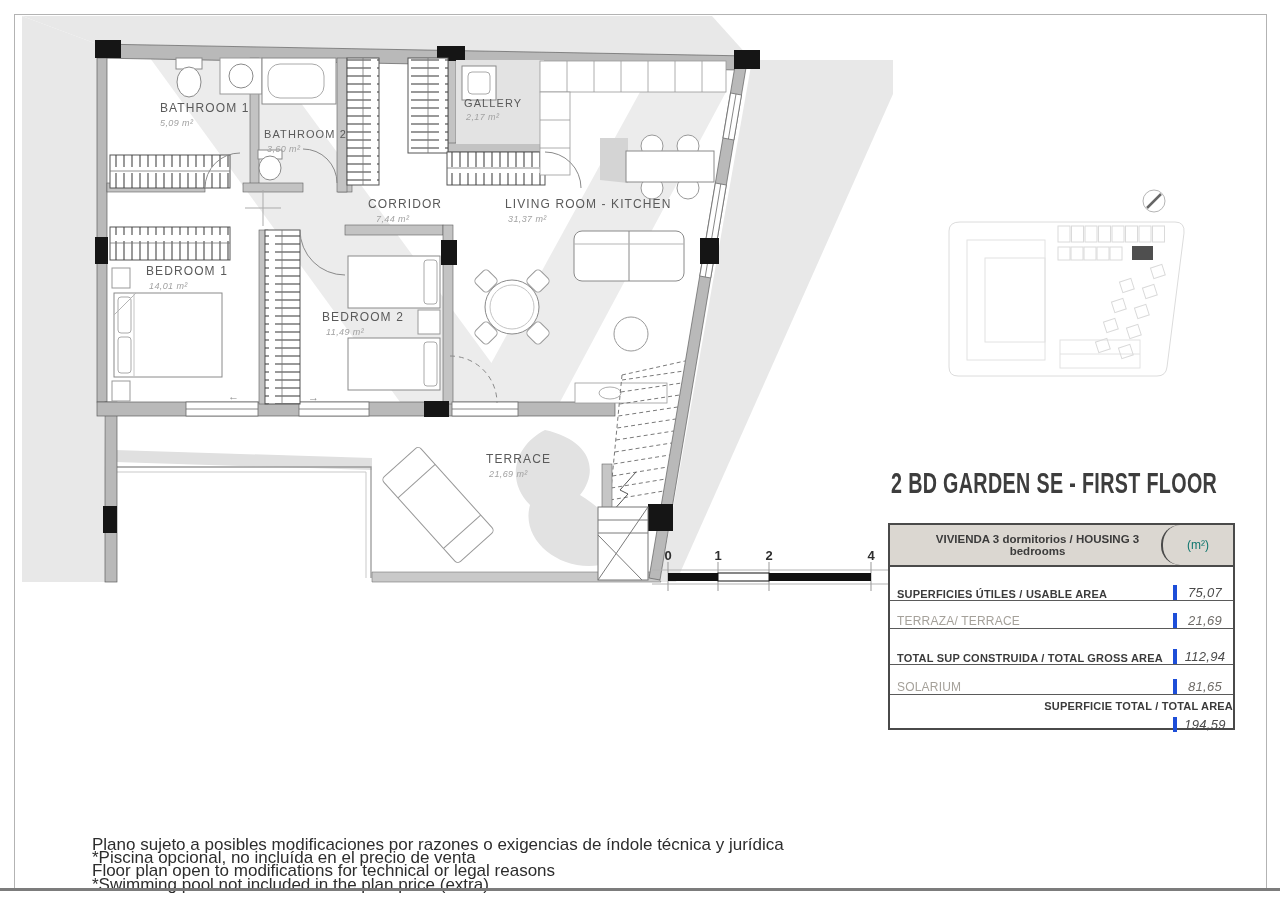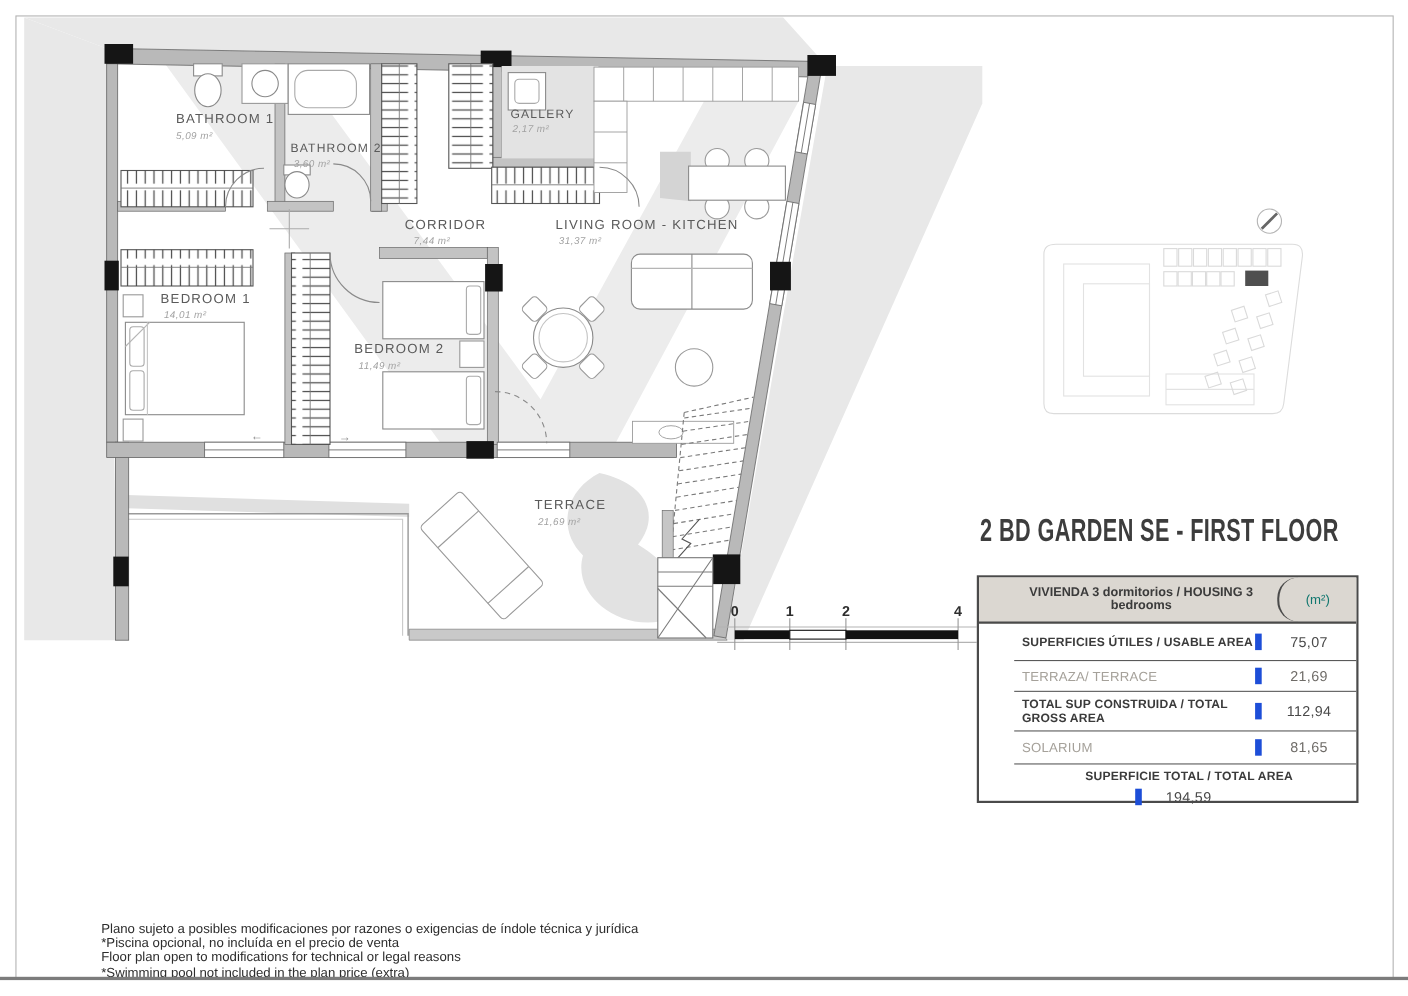--- a/index.html
+++ b/index.html
@@ -22,33 +22,33 @@
 
   #area-table{position:absolute;left:888px;top:523px;width:347px;height:207px;
         border:2px solid #4a4a4a;box-sizing:border-box;display:flex;flex-direction:column;
         background:#fff;}
   #area-table .thead{height:42px;background:#dbd7d1;border-bottom:2px solid #4a4a4a;
         display:flex;align-items:stretch;flex:0 0 auto;box-sizing:border-box;padding-left:24px;}
   #area-table .thead .h-label{flex:1;display:flex;align-items:center;justify-content:center;
         font-size:11.5px;font-weight:bold;color:#3b3b3b;text-align:center;}
   #area-table .thead .h-unit{width:72px;border-left:2px solid #4a4a4a;display:flex;
         align-items:center;justify-content:center;font-size:12px;color:#0f766e;box-sizing:border-box;border-radius:19px;}
-  #area-table .trow{display:flex;align-items:center;border-bottom:1px solid #5a5a5a;
-        box-sizing:border-box;flex:0 0 auto;margin-left:32px;}
+  #area-table .trow{display:flex;align-items:flex-end;border-bottom:1px solid #5a5a5a;
+        box-sizing:border-box;flex:0 0 auto;}
   #area-table .trow:last-child{border-bottom:none;}
   #area-table .trow .t-label{flex:1;display:flex;align-items:center;padding-left:7px;
         font-size:11px;color:#3b3b3b;font-weight:bold;letter-spacing:.2px;}
   #area-table .trow.light .t-label{font-weight:normal;font-size:12px;color:#a5a19a;}
-  #area-table .trow .t-value{width:92px;border-left:6px solid #1d4ed8;display:flex;
+  #area-table .trow .t-value{width:60px;border-left:4px solid #1d4ed8;display:flex;
         align-items:center;justify-content:center;font-size:13px;color:#4a4a4a;
-        letter-spacing:.3px;box-sizing:border-box;}
+        letter-spacing:.3px;box-sizing:border-box;font-style:italic;}
   #area-table .trow.light .t-value{color:#6f6c68;}
   .r1{height:34px;} .r2{height:28px;} .r3{height:36px;} .r4{height:30px;} .r5{height:37px;flex-direction:column;}
 
-  #footer-notes{position:absolute;left:92px;top:838px;font-size:12px;color:#2d2d2d;
+  #footer-notes{position:absolute;left:92px;top:838px;font-size:17px;color:#2d2d2d;
         line-height:13.2px;}
 </style>
 </head>
 <body>
 
 <div id="page">
 
   <svg width="1280" height="905" viewBox="0 0 1280 905">
     <defs>
       <pattern id="hV" width="8" height="34" patternUnits="userSpaceOnUse">

